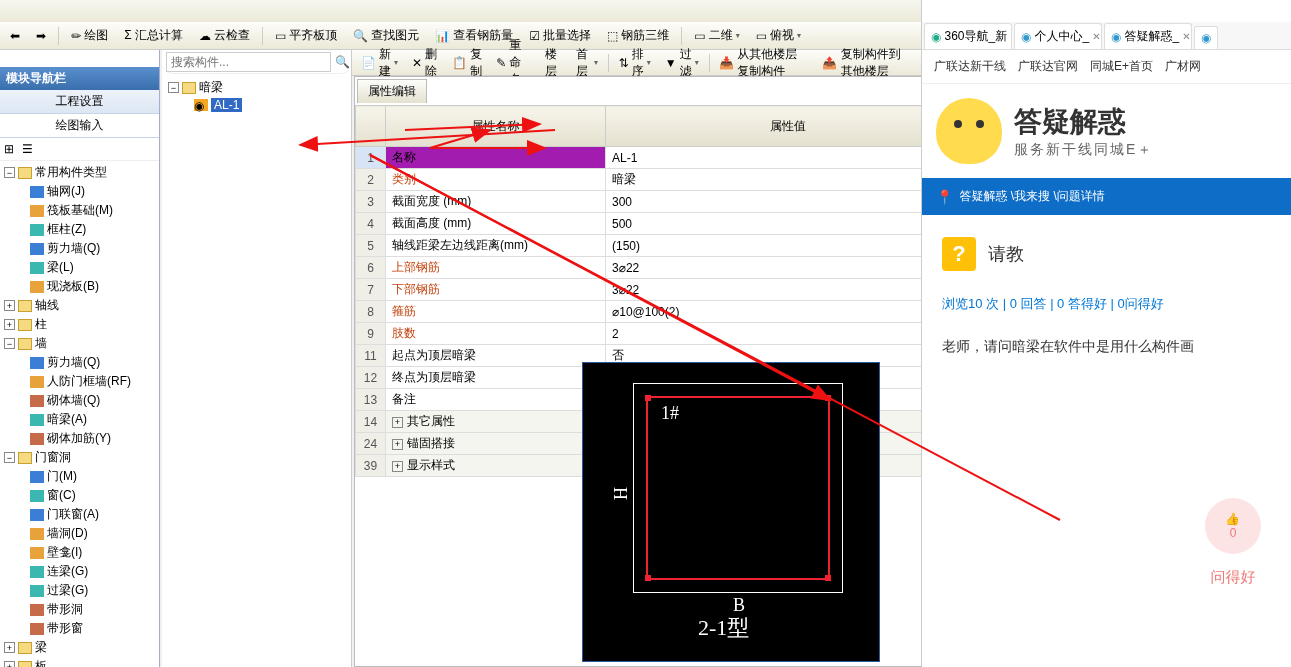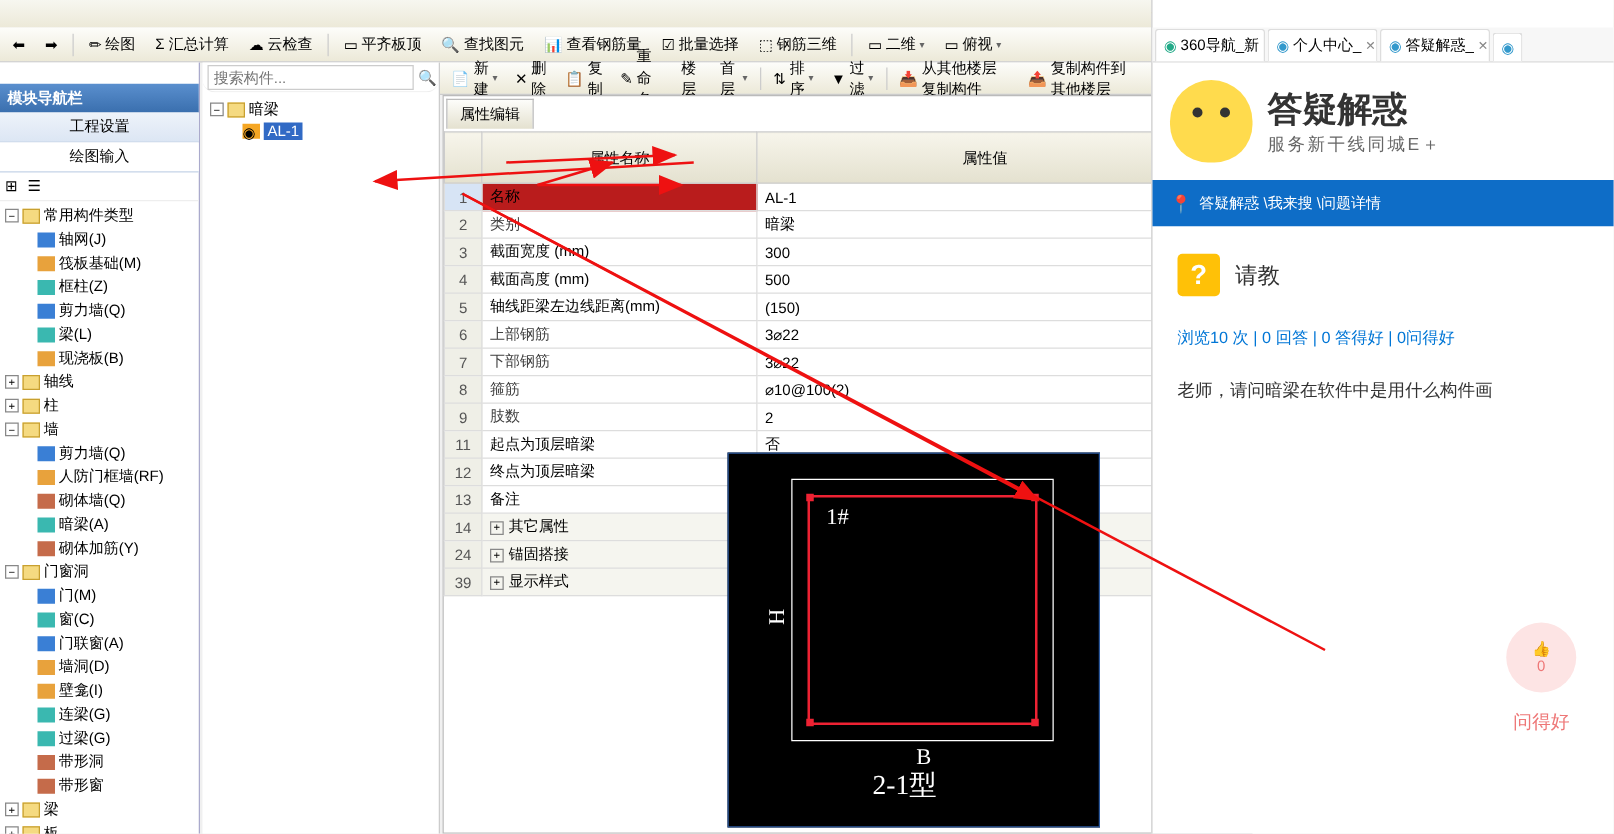--- a/index.html
+++ b/index.html
@@ -40,26 +40,26 @@
 .mid-tree .sel { background:#316ac5; color:#fff; padding:0 3px; }
 
 .prop-panel { position:absolute; top:76px; left:354px; width:648px; bottom:0; background:#fff; border:1px solid #bbb; }
 .panel-toolbar { position:absolute; top:50px; left:352px; right:370px; height:26px; background:linear-gradient(#fdfdfa,#ece9d8); border-bottom:1px solid #ccc; display:flex; align-items:center; padding:0 3px; gap:2px; }
 .prop-tab { background:linear-gradient(#fdfdfa,#e4e1cf); padding:3px 10px; border:1px solid #bbb; border-bottom:none; display:inline-block; margin-left:2px; margin-top:2px; }
 .prop-table { width:100%; border-collapse:collapse; margin-top:2px; }
 .prop-table th { background:linear-gradient(#f7f5eb,#e4e1cf); border:1px solid #ccc; padding:3px 6px; font-weight:normal; }
 .prop-table td { border:1px solid #ddd; padding:2px 6px; height:19px; }
 .prop-table td.num { background:#efefe7; text-align:center; width:30px; color:#555; }
 .prop-table td.name { width:220px; }
-.prop-table td.name.blue-link { color:#404040; }
+.prop-table td.name.blue-link { color:#c2410c; }
 .prop-table td.val { }
 .prop-table td.chk { width:30px; text-align:center; }
 .prop-table td.chk .box { width:12px; height:12px; border:1px solid #888; display:inline-block; }
 .prop-table tr.hl td.num { background:#d7e4f5; }
-.prop-table tr.hl td.name { background:#b91c1c; }
+.prop-table tr.hl td.name { background:#a21caf; }
 .prop-table tr.group td.name { background:#f5f5ef; }
 .exp-box { width:11px; height:11px; border:1px solid #888; display:inline-flex; align-items:center; justify-content:center; font-size:9px; margin-right:4px; }
 
 .diagram-win { position:absolute; left:582px; top:362px; width:298px; height:300px; background:#000; border:1px solid #2c5aa0; }
 .diagram-title { background:linear-gradient(#6a92d4,#3a6fc0); color:#fff; padding:2px 6px; font-size:12px; }
 .diagram-body { position:relative; width:100%; height:calc(100% - 20px); }
 .diag-outer { position:absolute; left:50px; top:20px; width:210px; height:210px; border:1px solid #fff; }
 .diag-inner { position:absolute; left:12px; top:12px; right:12px; bottom:12px; border:2px solid #e23; }
 .diag-dot { position:absolute; width:6px; height:6px; background:#e23; }
 .diag-label { position:absolute; color:#fff; font-size:18px; font-family:serif; }
@@ -344,20 +344,26 @@
       </div>
     <div class="rb-tab">
         <span style="color:#39c">◉</span>
         <span>答疑解惑_</span>
         <span class="x">✕</span>
       </div>
     <div class="rb-tab" style="min-width:20px">
         <span style="color:#39c">◉</span>
       </div>
   </div>
+  <div class="rb-nav">
+    <a>广联达新干线</a>
+    <a>广联达官网</a>
+    <a>同城E+首页</a>
+    <a>广材网</a>
+  </div>
   <div class="rb-hero">
     <div class="rb-hero-ic"></div>
     <div class="rb-hero-txt">
       <div class="t1">答疑解惑</div>
       <div class="t2">服务新干线同城E＋</div>
     </div>
   </div>
   <div class="rb-bc">
     <span class="pin">📍</span>
     <span>答疑解惑 \我来搜 \问题详情</span>

